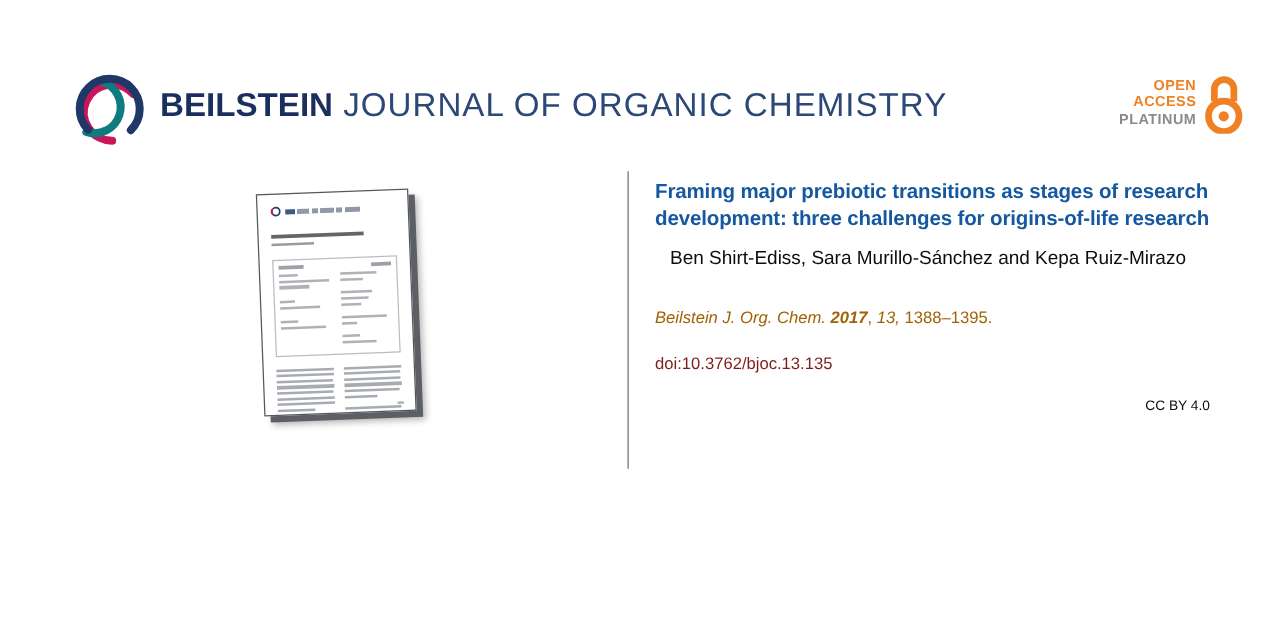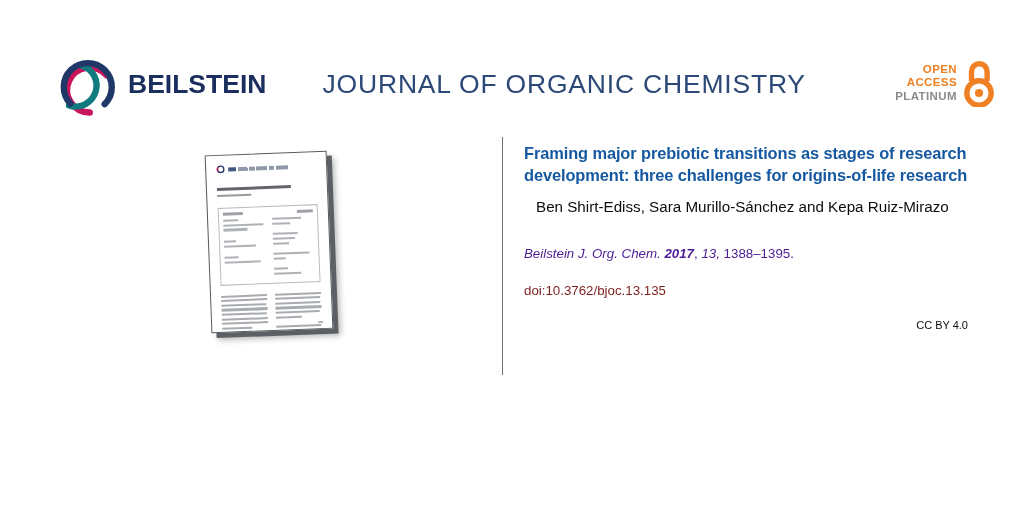--- a/index.html
+++ b/index.html
@@ -39,21 +39,20 @@
   }
   #wordmark .brand-bold {
     font-weight: bold;
     color: #1b2f5e;
     letter-spacing: 0px;
   }
   #wordmark .brand-light {
     font-weight: normal;
     color: #2c4876;
     letter-spacing: 0.8px;
-    margin-left: 48px;
   }
 
   
   #oa-badge {
     position: absolute;
     right: 28px;
     top: 59px;
     display: flex;
     align-items: center;
     gap: 5px;
@@ -176,21 +175,21 @@
   }
   #article-authors {
     font-size: 15.2px;
     color: #0d0d0d;
     line-height: 1.42;
     margin: 0 0 28px 12px;
     font-weight: normal;
   }
   #article-citation {
     font-size: 13.3px;
-    color: #4c1d95;
+    color: #a16207;
     font-style: italic;
     margin: 0 0 17px 0;
     line-height: 1.4;
   }
   #article-citation .cit-year { font-weight: bold; font-style: italic; }
   #article-citation .cit-pages { font-style: normal; }
   #article-doi {
     font-size: 13.3px;
     color: #7f1d1d;
     line-height: 1.55;

